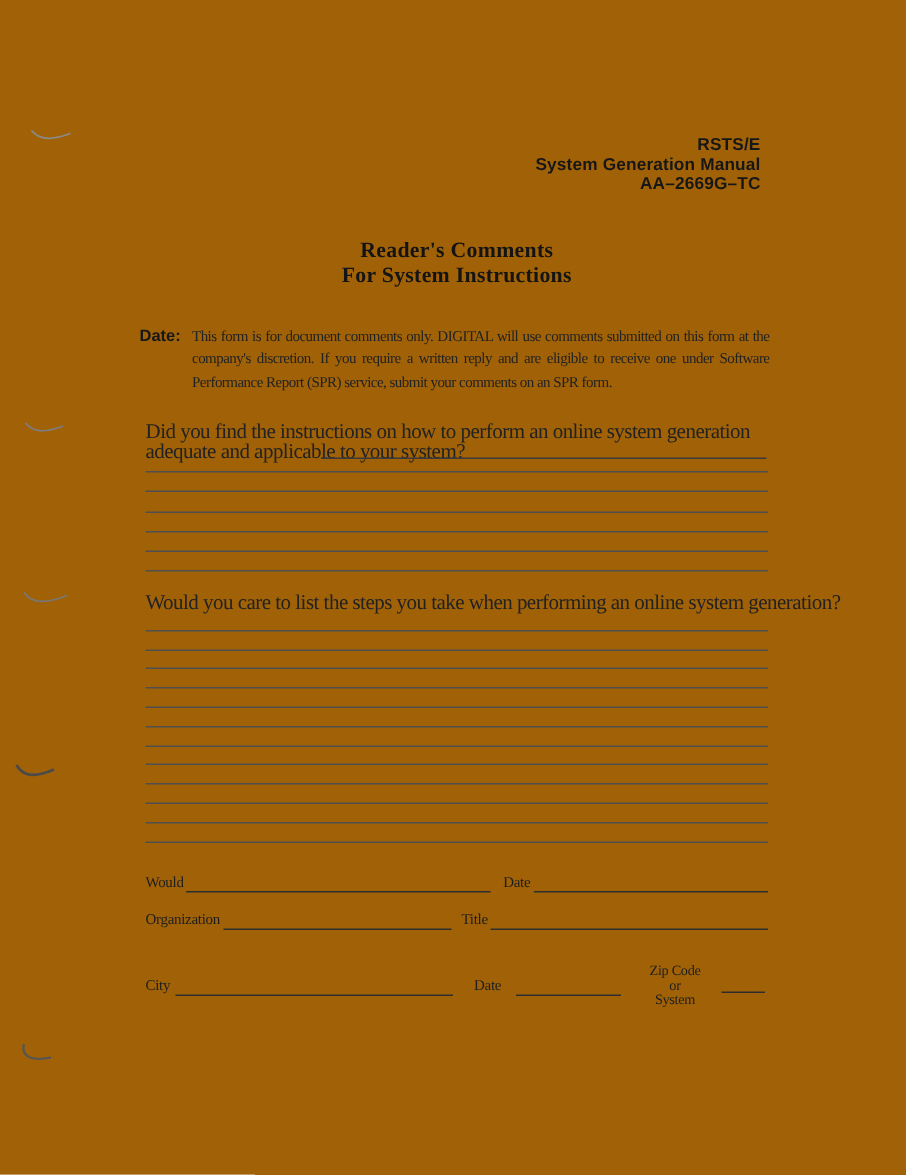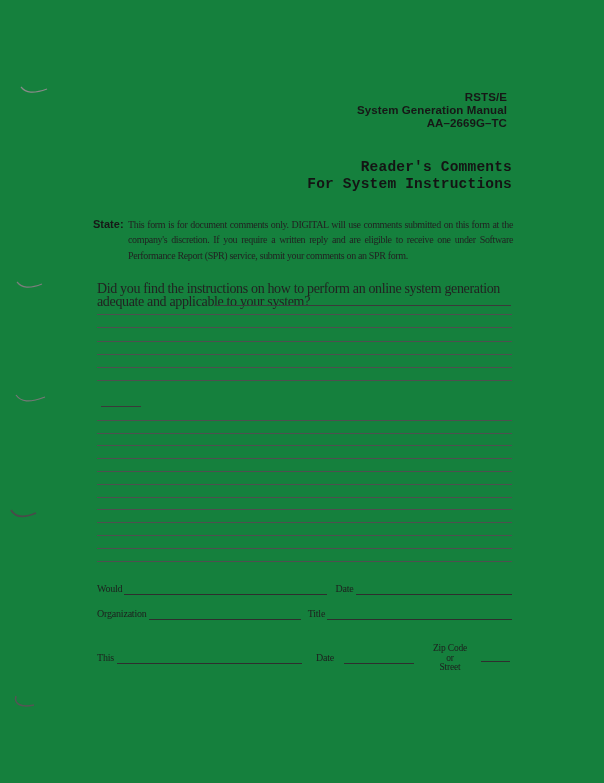--- a/index.html
+++ b/index.html
@@ -1,32 +1,32 @@
 <!DOCTYPE html>
 <html><head>
 <meta charset="utf-8">
 <style>
   * { margin:0; padding:0; box-sizing:border-box; }
   html,body { background:#ffffff; }
   body { width:604px; height:783px; position:relative; overflow:hidden;
          font-family:"Liberation Serif", serif; color:#1e1e1e; }
 
-  .sheet { position:absolute; inset:0; background:#15803d; }
+  .sheet { position:absolute; inset:0; background:#a16207; }
 
   
   .curl { position:absolute; }
 
   
   .doc-id { position:absolute; top:91px; right:97px; text-align:right;
             font-family:"Liberation Sans", sans-serif; font-weight:bold;
             font-size:11.5px; line-height:12.8px; color:#171717; letter-spacing:0.1px; }
 
   
-  .form-title { position:absolute; top:159px; left:97px; width:415px; text-align:right;
-                font-family:Liberation Mono, monospace; font-weight:bold;
+  .form-title { position:absolute; top:159px; left:97px; width:415px; text-align:center;
+                font-family:Liberation Serif, serif; font-weight:bold;
                 font-size:14.5px; line-height:16.5px; color:#141414; letter-spacing:0.2px; }
 
   
   .note { position:absolute; top:217px; left:93px; width:420px; display:flex; }
   .note-label { font-family:"Liberation Sans", sans-serif; font-weight:bold;
                 font-size:11px; line-height:15.4px; width:35px; flex:none; color:#171717; }
   .note-body { flex:1; font-size:10px; line-height:15.4px; letter-spacing:-0.35px;
                text-align:justify; color:#222; }
 
   
@@ -97,38 +97,39 @@
     <div>System Generation Manual</div>
     <div>AA–2669G–TC</div>
   </div>
 
   <div class="form-title">
     <div>Reader's Comments</div>
     <div>For System Instructions</div>
   </div>
 
   <div class="note">
-    <div class="note-label">State:</div>
+    <div class="note-label">Date:</div>
     <div class="note-body">This form is for document comments only. DIGITAL will use comments submitted on this form at the company's discretion. If you require a written reply and are eligible to receive one under Software Performance Report (SPR) service, submit your comments on an SPR form.</div>
   </div>
 
   <div class="q-para" id="q1-para">
     <span>Did you find the instructions on how to perform an online system generation adequate and applicable to your system?</span>
     <span class="q1-fill"></span>
   </div>
   <div class="rules rules-a" id="q1-rules">
       <div class="rule"></div>
       <div class="rule"></div>
       <div class="rule"></div>
       <div class="rule"></div>
       <div class="rule"></div>
       <div class="rule"></div>
     </div>
 
   <div class="q-para" id="q2-para">
+    <span class="q2-text">Would you care to list the steps you take when performing an online system generation?</span>
     <span class="q2-fill"></span>
   </div>
   <div class="rules rules-b" id="q2-rules">
       <div class="rule"></div>
       <div class="rule"></div>
       <div class="rule"></div>
       <div class="rule"></div>
       <div class="rule"></div>
       <div class="rule"></div>
       <div class="rule"></div>
@@ -148,25 +149,25 @@
 
   <div class="sig-row" id="row-org">
     <span class="lbl">Organization</span>
     <span class="u-line w-org-line"></span>
     <span class="lbl gap7">Title</span>
     <span class="u-line grow gap2"></span>
   </div>
 
 
   <div id="row-city">
-    <span class="abs lbl city-lbl">This</span>
+    <span class="abs lbl city-lbl">City</span>
     <span class="abs city-line"></span>
     <span class="abs lbl state-lbl">Date</span>
     <span class="abs state-line"></span>
     <span class="abs zip-stack">
       <span style="display:block">Zip Code</span>
       <span style="display:block">or</span>
-      <span style="display:block">Street</span>
+      <span style="display:block">System</span>
     </span>
     <span class="abs country-line"></span>
   </div>
 
 </div>
 
 </body></html>

